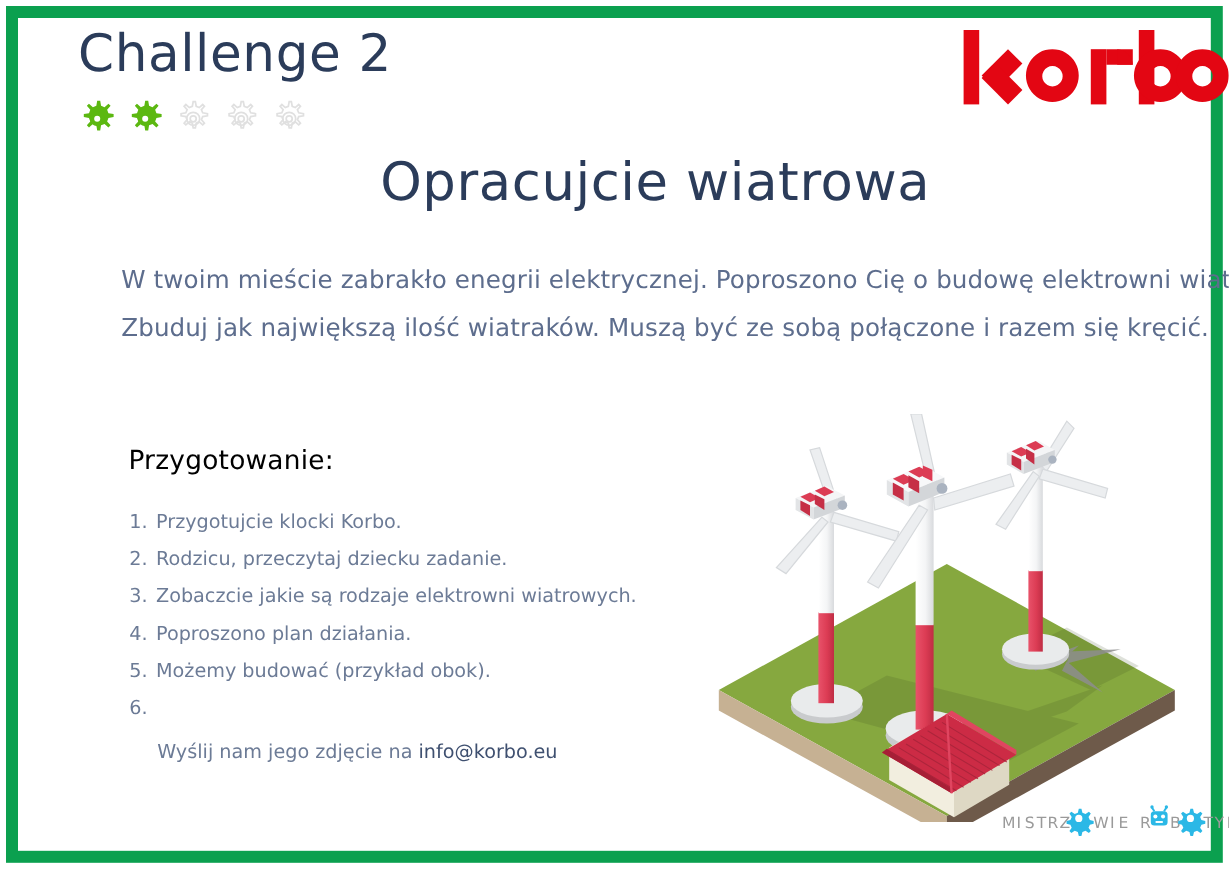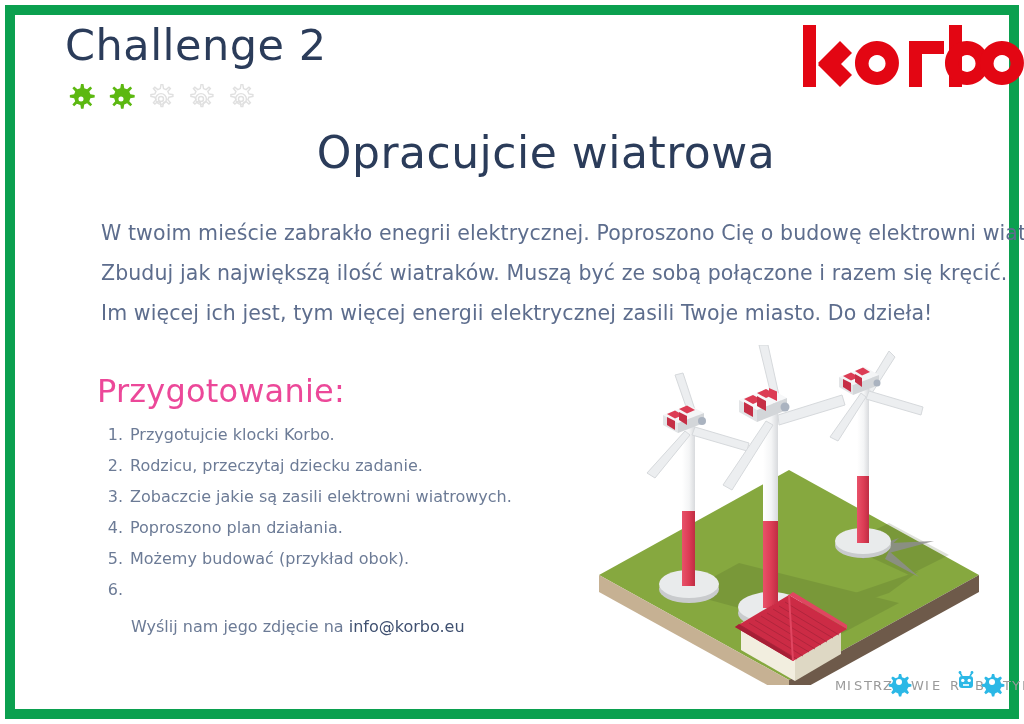--- a/index.html
+++ b/index.html
@@ -95,24 +95,24 @@
     color: #5d6d8d;
     font-size: 20.5px;
     line-height: 40px;
     letter-spacing: 0.1px;
   }
   #intro p { margin: 0; white-space: nowrap; }
 
   
   #prep-heading {
     position: absolute;
-    left: 48px;
+    left: 58px;
     top: 357px;
-    font-size: 32px;
-    color: #ec4899;
+    font-size: 22px;
+    color: #000000;
     letter-spacing: 0.2px;
   }
   #prep-list {
     position: absolute;
     left: 52px;
     top: 404px;
     width: 470px;
   }
   .prep-item {
     display: flex;
@@ -233,37 +233,36 @@
 
         <path d="M203 18 a22 22 0 1 1 -0.1 0 z M203 32 a8.5 8.5 0 1 0 0.1 0 z"></path>
       </g>
     </svg>
 
     <div id="main-title">Opracujcie wiatrowa</div>
 
     <div id="intro">
       <p>W twoim mieście zabrakło enegrii elektrycznej. Poproszono Cię o budowę elektrowni wiatrowej.</p>
       <p>Zbuduj jak największą ilość wiatraków. Muszą być ze sobą połączone i razem się kręcić.</p>
-      <p>Im więcej ich jest, tym więcej energii elektrycznej zasili Twoje miasto. Do dzieła!</p>
     </div>
 
     <div id="prep-heading">Przygotowanie:</div>
 
     <div id="prep-list">
       <div class="prep-item">
         <span class="prep-num">1.</span>
         <span>Przygotujcie klocki Korbo.</span>
       </div>
       <div class="prep-item">
         <span class="prep-num">2.</span>
         <span>Rodzicu, przeczytaj dziecku zadanie.</span>
       </div>
       <div class="prep-item">
         <span class="prep-num">3.</span>
-        <span>Zobaczcie jakie są zasili elektrowni wiatrowych.</span>
+        <span>Zobaczcie jakie są rodzaje elektrowni wiatrowych.</span>
       </div>
       <div class="prep-item">
         <span class="prep-num">4.</span>
         <span>Poproszono plan działania.</span>
       </div>
       <div class="prep-item">
         <span class="prep-num">5.</span>
         <span>Możemy budować (przykład obok).</span>
       </div>
       <div class="prep-item">

